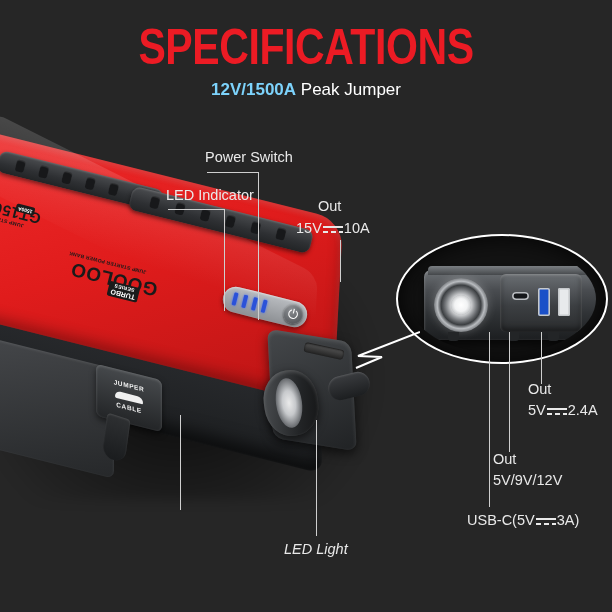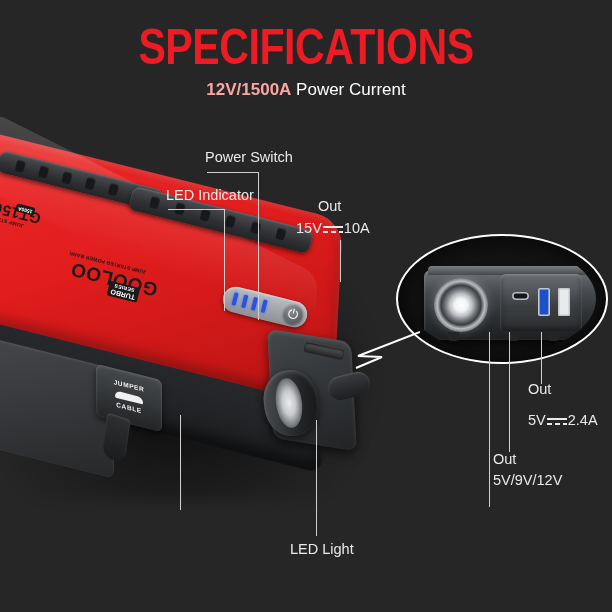--- a/index.html
+++ b/index.html
@@ -19,21 +19,21 @@
     letter-spacing:-0.5px;
     color:#ec1b24;
     font-family:"Liberation Sans Narrow","Liberation Sans",sans-serif;
     transform:scaleX(0.82);
     line-height:1;
   }
   .subtitle{
     position:absolute; left:0; top:80px; width:612px;
     text-align:center; font-size:17px; color:#ffffff;
   }
-  .subtitle .hl{ color:#fca5a5; font-weight:bold; }
+  .subtitle .hl{ color:#7dd3fc; font-weight:bold; }
 
   
   .lbl{ position:absolute; color:#e9e9e9; font-size:14.5px; white-space:nowrap; line-height:1.25; }
   .dc{ display:inline-block; position:relative; width:20px; height:12px; vertical-align:middle; margin:0 1px; }
   .dc::before{ content:""; position:absolute; left:0; top:3px; width:20px; height:2px; background:#e9e9e9; }
   .dc::after{
     content:""; position:absolute; left:0; top:8px; width:20px; height:2px;
     background:repeating-linear-gradient(to right,#e9e9e9 0 5px,transparent 5px 8px);
   }
 
@@ -226,21 +226,21 @@
   
   .blead{ position:absolute; width:1px; background:#cfcfcf; }
 </style>
 </head>
 <body>
 
 <div id="stage">
 
   <div class="title">SPECIFICATIONS</div>
   <div class="subtitle">
-    <span class="hl">12V/1500A</span><span> Power Current</span>
+    <span class="hl">12V/1500A</span><span> Peak Jumper</span>
   </div>
 
   <div id="product">
     <div class="shadow"></div>
 
     <div class="frontface"></div>
     <div class="ribs"></div>
     <div class="sidepanel"></div>
 
     <div class="topface">
@@ -348,31 +348,34 @@
 
   <div class="lbl" style="left:318px; top:197px;">
     <div>Out</div>
     <div style="margin-top:4px; margin-left:-22px;">
       <span>15V</span><span class="dc"></span><span>10A</span>
     </div>
   </div>
 
   <div class="lbl" style="left:528px; top:380px;">
     <div>Out</div>
-    <div style="margin-top:13px;">
+    <div style="margin-top:3px;">
       <span>5V</span><span class="dc"></span><span>2.4A</span>
     </div>
   </div>
 
   <div class="lbl" style="left:493px; top:450px;">
     <div>Out</div>
     <div style="margin-top:3px;">5V/9V/12V</div>
   </div>
 
   <div class="lbl" style="left:472px; top:508px;">
-  </div>
-
-
-  <div class="lbl" style="left:290px; top:540px;">
+    <div style="margin-top:3px; margin-left:-5px;">
+      <span>USB-C(5V</span><span class="dc"></span><span>3A)</span>
+    </div>
+  </div>
+
+
+  <div class="lbl" style="left:284px; top:540px;font-style:italic;">
     <span>LED Light</span>
   </div>
 
 </div>
 
 </body></html>

